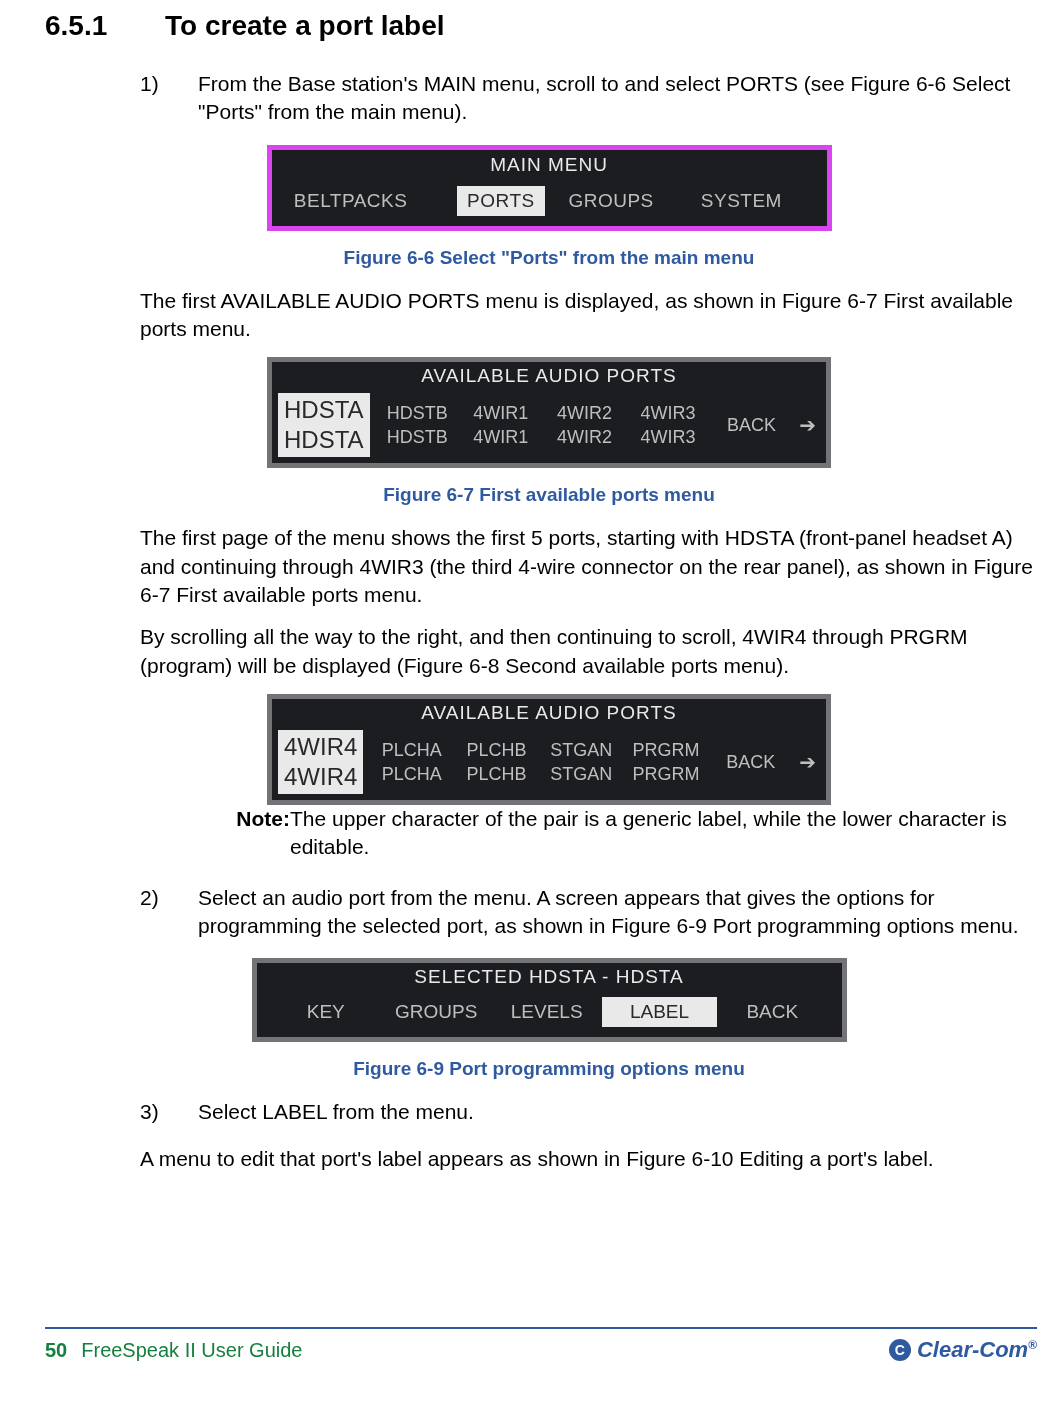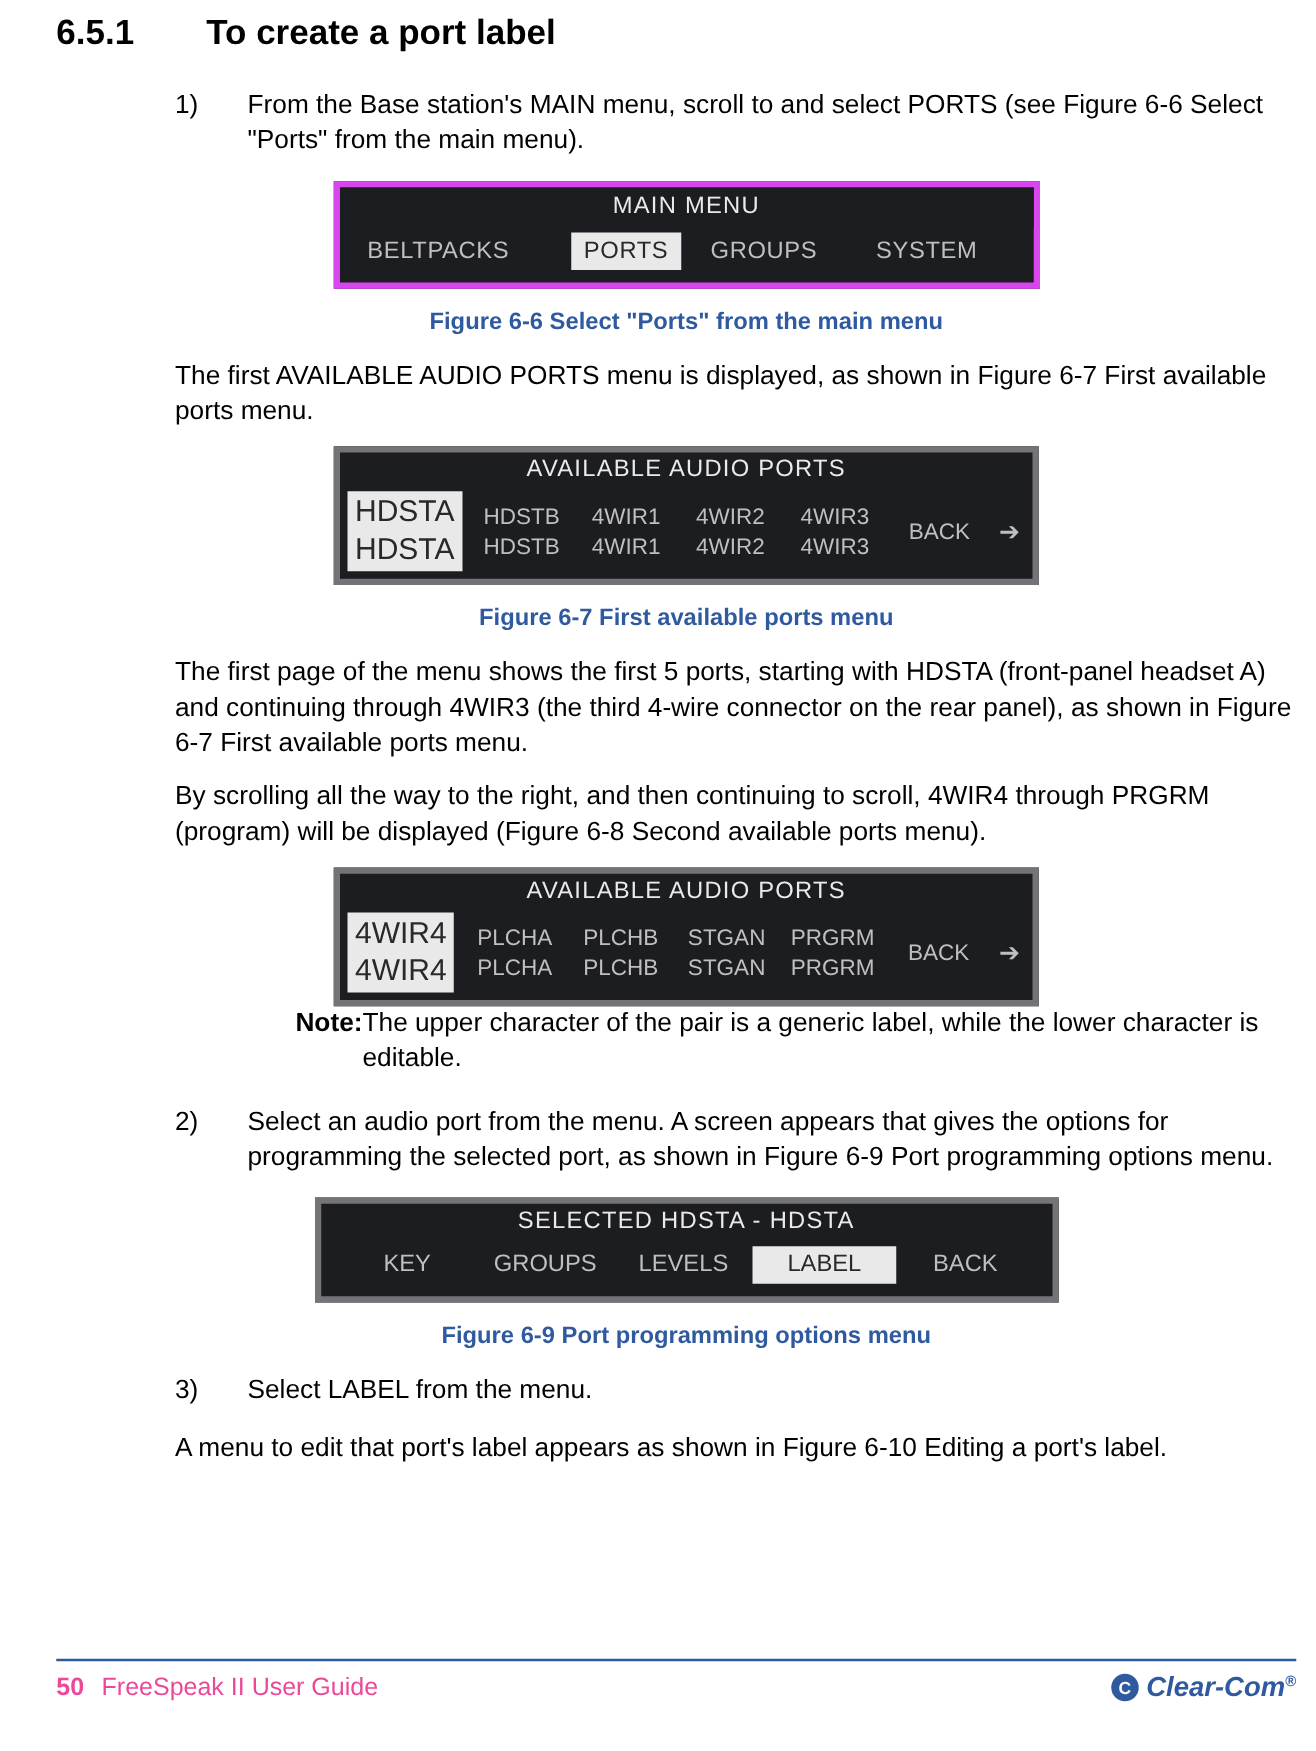--- a/index.html
+++ b/index.html
@@ -141,21 +141,21 @@
     border-top:2px solid #2f5aa0;
     padding-top:8px;
     display:flex;
     align-items:center;
     justify-content:space-between;
   }
   .footer-left {
     display:flex;
     align-items:center;
     gap:14px;
-    color:#ec4899;
+    color:#15803d;
     font-size:20px;
   }
   .footer-left .pagenum { font-weight:bold; }
   .footer-right {
     display:flex;
     align-items:center;
     gap:6px;
     color:#2f5aa0;
     font-style:italic;
     font-weight:bold;

